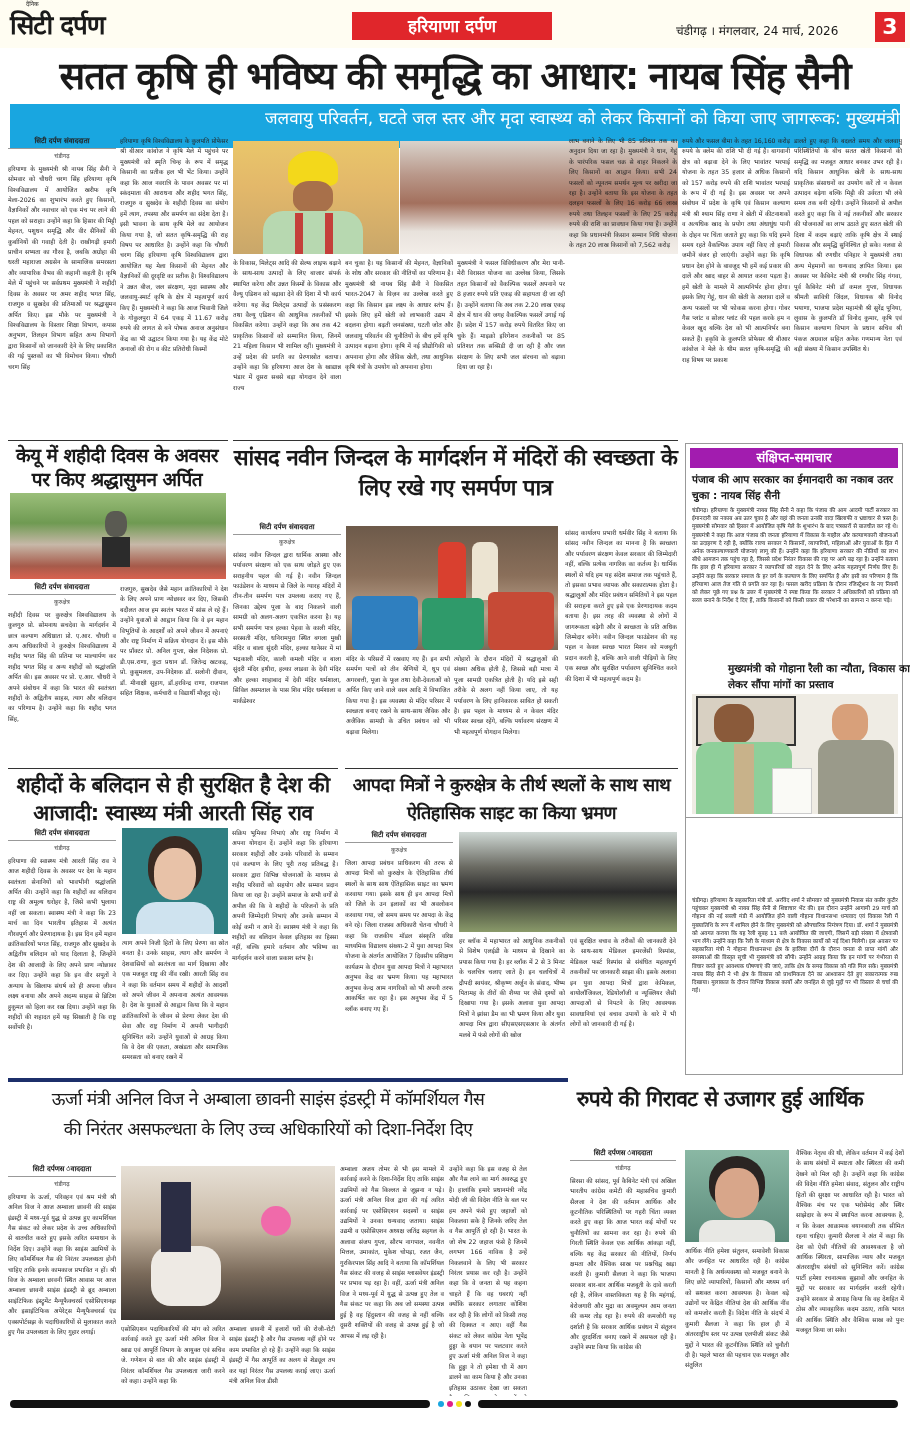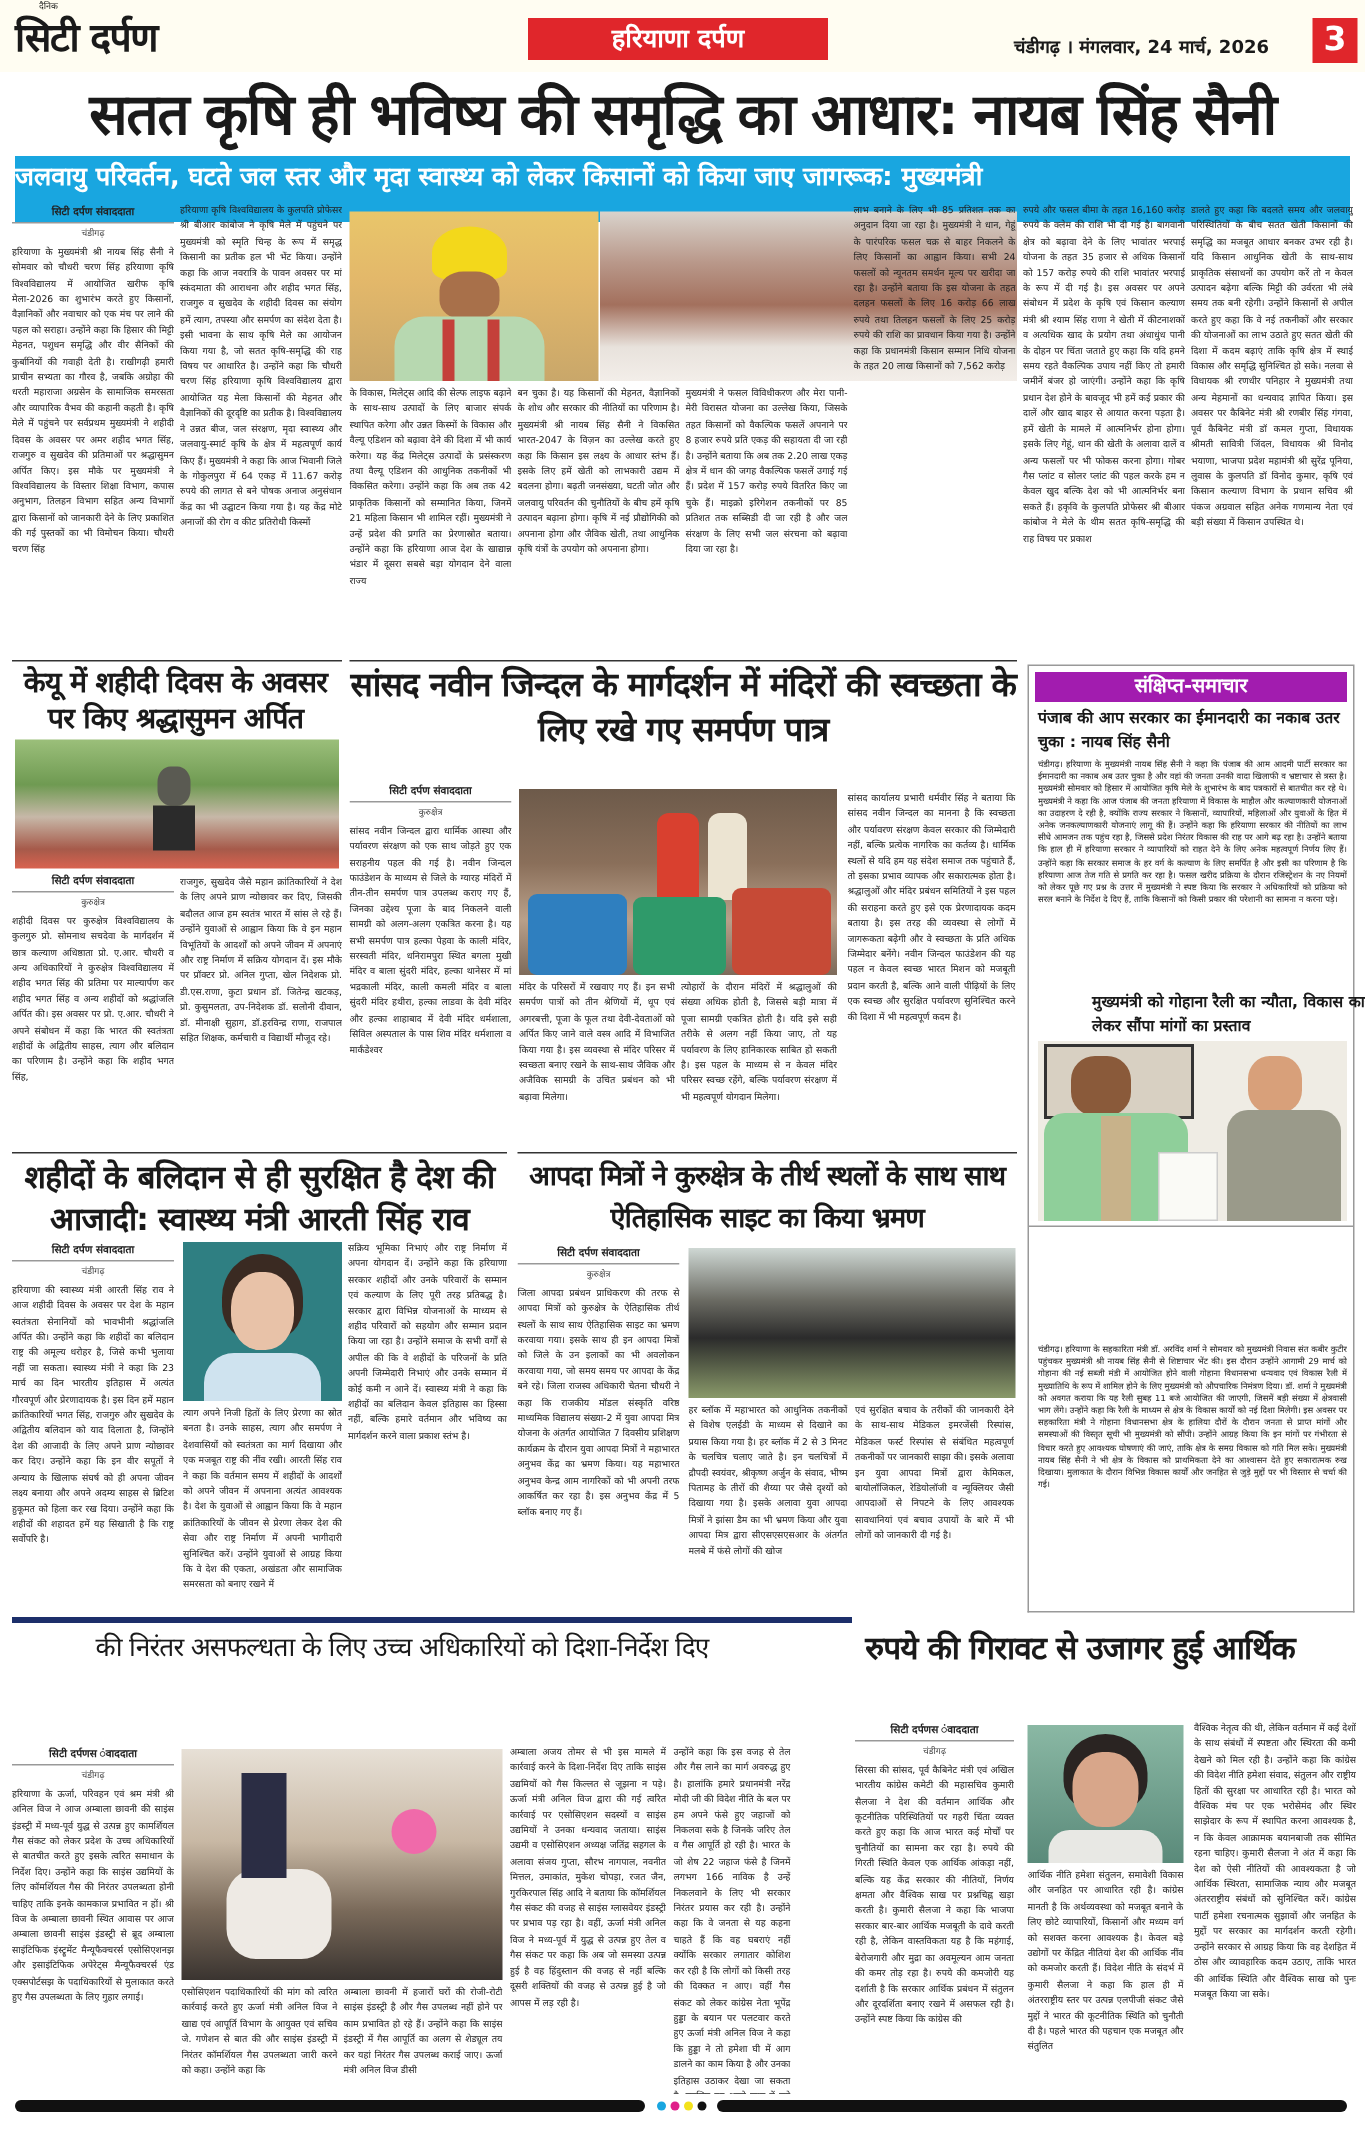--- a/index.html
+++ b/index.html
@@ -2,24 +2,24 @@
 <html><head>
 <meta charset="utf-8">
 <style>
 *{box-sizing:border-box;margin:0;padding:0}
 body{width:910px;height:1431px;background:#fff;font-family:"DejaVu Sans",sans-serif;color:#1a1a1a;position:relative;overflow:hidden}
 .abs{position:absolute}
 .masthead{left:0;top:0;width:910px;height:48px;background:#fffdf2}
 .logo{left:10px;top:6px;font-size:26px;font-weight:bold;font-family:"DejaVu Serif",serif;letter-spacing:-1px}
 .logo-small{left:26px;top:0px;font-size:6px}
 .section-tab{left:352px;top:12px;width:200px;height:28px;background:#e0262b;color:#fff;font-size:17px;font-weight:bold;text-align:center;line-height:28px}
-.dateline{left:676px;top:22px;font-size:12px;font-weight:bold}
+.dateline{left:676px;top:22px;font-size:12px;font-weight:normal}
 .pageno{left:875px;top:12px;width:30px;height:30px;background:#e0262b;color:#fff;font-size:22px;font-weight:bold;text-align:center;line-height:30px}
 .main-headline{left:10px;top:48px;width:890px;font-size:38px;font-weight:bold;text-align:center;line-height:56px;letter-spacing:-1px;font-family:"DejaVu Sans Condensed","DejaVu Sans",sans-serif}
-.subhead{left:10px;top:104px;width:890px;height:44px;background:#19a6e0;color:#fff;font-size:17px;font-weight:bold;text-align:left;line-height:28px}
+.subhead{left:10px;top:104px;width:890px;height:44px;background:#19a6e0;color:#fff;font-size:17px;font-weight:normal;text-align:right;line-height:28px}
 .col{font-size:6.2px;line-height:10.4px;text-align:justify;color:#222;overflow:hidden}
 .byline{font-size:7px;font-weight:bold;text-align:center;border-bottom:1px solid #999;padding-bottom:2px;margin-bottom:2px}
 .place{font-size:6px;text-align:center;margin-bottom:2px;color:#444}
 .photo{overflow:hidden}
 .h2{font-weight:bold;text-align:center;letter-spacing:-0.5px}
 .box{border:1.5px solid #999}
 .brief-title{background:#a21caf;color:#fff;font-size:17px;font-weight:bold;text-align:center}
 .brief-head{font-size:12px;font-weight:bold;line-height:19px}
 .rule{background:#333}
 .bottom-bar{left:0;top:1400px;width:910px;height:8px}
@@ -130,20 +130,21 @@
   <div class="place">कुरुक्षेत्र</div>
   <div>जिला आपदा प्रबंधन प्राधिकरण की तरफ से आपदा मित्रों को कुरुक्षेत्र के ऐतिहासिक तीर्थ स्थलों के साथ साथ ऐतिहासिक साइट का भ्रमण करवाया गया। इसके साथ ही इन आपदा मित्रों को जिले के उन इलाकों का भी अवलोकन करवाया गया, जो समय समय पर आपदा के केंद्र बने रहे। जिला राजस्व अधिकारी चेतना चौधरी ने कहा कि राजकीय मॉडल संस्कृति वरिष्ठ माध्यमिक विद्यालय संख्या-2 में युवा आपदा मित्र योजना के अंतर्गत आयोजित 7 दिवसीय प्रशिक्षण कार्यक्रम के दौरान युवा आपदा मित्रों ने महाभारत अनुभव केंद्र का भ्रमण किया। यह महाभारत अनुभव केन्द्र आम नागरिकों को भी अपनी तरफ आकर्षित कर रहा है। इस अनुभव केंद्र में 5 ब्लॉक बनाए गए हैं।</div>
 </div>
 <div class="abs photo" style="left:459px;top:832px;width:218px;height:100px;background:linear-gradient(180deg,#cfd8d4 0%,#6a6a62 35%,#2b2b2b 60%,#8a9a6a 100%)"></div>
 <div class="abs col" style="left:459px;top:936px;width:106px;height:140px">हर ब्लॉक में महाभारत को आधुनिक तकनीकों से विशेष एलईडी के माध्यम से दिखाने का प्रयास किया गया है। हर ब्लॉक में 2 से 3 मिनट के चलचित्र चलाए जाते है। इन चलचित्रों में द्रौपदी स्वयंवर, श्रीकृष्ण अर्जुन के संवाद, भीष्म पितामह के तीरों की शैय्या पर जैसे दृश्यों को दिखाया गया है। इसके अलावा युवा आपदा मित्रों ने झांसा डैम का भी भ्रमण किया और युवा आपदा मित्र द्वारा सीएसएसएसआर के अंतर्गत मलबे में फंसे लोगों की खोज</div>
 <div class="abs col" style="left:570px;top:936px;width:106px;height:140px">एवं सुरक्षित बचाव के तरीकों की जानकारी देने के साथ-साथ मेडिकल इमरजेंसी रिस्पांस, मेडिकल फर्स्ट रिस्पांस से संबंधित महत्वपूर्ण तकनीकों पर जानकारी साझा की। इसके अलावा इन युवा आपदा मित्रों द्वारा केमिकल, बायोलॉजिकल, रेडियोलॉजी व न्यूक्लियर जैसी आपदाओं से निपटने के लिए आवश्यक सावधानियां एवं बचाव उपायों के बारे में भी लोगों को जानकारी दी गई है।</div>
 
 <div class="abs" style="left:8px;top:1078px;width:560px;height:4px;background:#1c2f6a"></div>
 
 <div class="abs" style="left:8px;top:1084px;width:520px;font-size:17.5px;line-height:30px;font-weight:normal;text-align:center;font-family:'DejaVu Sans',sans-serif;letter-spacing:-0.6px">
+  <div>ऊर्जा मंत्री अनिल विज ने अम्बाला छावनी साइंस इंडस्ट्री में कॉमर्शियल गैस</div>
   <div>की निरंतर असफल्धता के लिए उच्च अधिकारियों को दिशा-निर्देश दिए</div>
 </div>
 <div class="abs col" style="left:8px;top:1164px;width:108px;height:232px">
   <div class="byline">सिटी दर्पणस ंवाददाता</div>
   <div class="place">चंडीगढ़</div>
   <div>हरियाणा के ऊर्जा, परिवहन एवं श्रम मंत्री श्री अनिल विज ने आज अम्बाला छावनी की साइंस इंडस्ट्री में मध्य-पूर्व युद्ध से उत्पन्न हुए कामर्शियल गैस संकट को लेकर प्रदेश के उच्च अधिकारियों से बातचीत करते हुए इसके त्वरित समाधान के निर्देश दिए। उन्होंने कहा कि साइंस उद्यमियों के लिए कॉमर्शियल गैस की निरंतर उपलब्धता होनी चाहिए ताकि इनके कामकाज प्रभावित न हों। श्री विज के अम्बाला छावनी स्थित आवास पर आज अम्बाला छावनी साइंस इंडस्ट्री से ब्रूद अम्बाला साइंटिफिक इंस्ट्रूमेंट मैन्यूफैक्चरर्स एसोसिएशनझ और इसाइंटिफिक अपेरेट्स मैन्यूफैक्चरर्स एंड एक्सपोर्टसझ के पदाधिकारियों से मुलाकात करते हुए गैस उपलब्धता के लिए गुहार लगाई।</div>
 </div>
 <div class="abs photo" style="left:121px;top:1166px;width:214px;height:154px;background:linear-gradient(180deg,#e7e0d6 0%,#c8b8a4 40%,#7a6a5a 70%,#3a3430 100%)">
   <div style="position:absolute;left:30px;top:80px;width:70px;height:60px;background:#eeeae4;border-radius:20px"></div>
   <div style="position:absolute;left:140px;top:40px;width:30px;height:30px;background:#f06aaa;border-radius:50%"></div>

